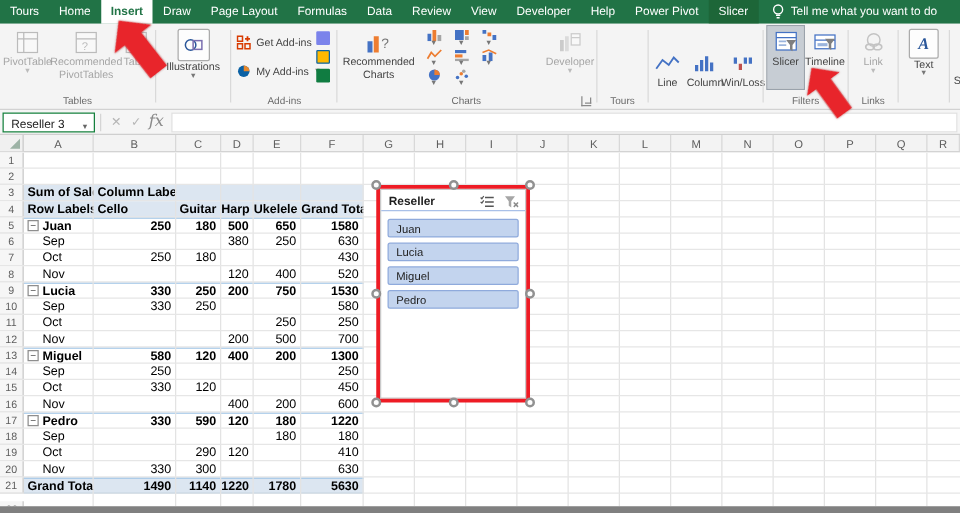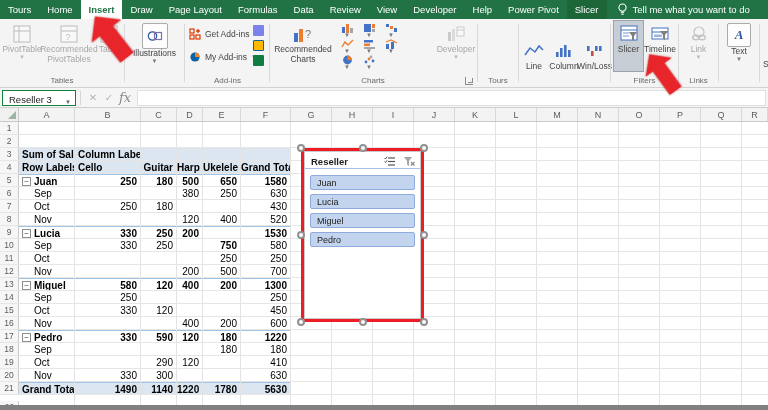--- a/index.html
+++ b/index.html
@@ -469,21 +469,21 @@
           <div class="pcell pl indent" style="left: 0px; width: 56px;">Nov</div>
           <div class="pcell pr" style="left: 158px; width: 26px;">120</div>
           <div class="pcell pr" style="left: 184px; width: 38px;">400</div>
           <div class="pcell pr" style="left: 222px; width: 50px;">520</div>
         </div>
         <div class="prow topline" style="top: 78px;">
           <div class="pcell pl pb" style="left: 0px; width: 56px;"><span class="collapse">−</span>Lucia</div>
           <div class="pcell pr pb" style="left: 56px; width: 66px;">330</div>
           <div class="pcell pr pb" style="left: 122px; width: 36px;">250</div>
           <div class="pcell pr pb" style="left: 158px; width: 26px;">200</div>
-          <div class="pcell pr pb" style="left: 184px; width: 38px; margin-top: 12px;">750</div>
+          <div class="pcell pr pb" style="left: 184px; width: 38px;">750</div>
           <div class="pcell pr pb" style="left: 222px; width: 50px;">1530</div>
         </div>
         <div class="prow " style="top: 91px;">
           <div class="pcell pl indent" style="left: 0px; width: 56px;">Sep</div>
           <div class="pcell pr" style="left: 56px; width: 66px;">330</div>
           <div class="pcell pr" style="left: 122px; width: 36px;">250</div>
           <div class="pcell pr" style="left: 222px; width: 50px;">580</div>
         </div>
         <div class="prow " style="top: 104px;">
           <div class="pcell pl indent" style="left: 0px; width: 56px;">Oct</div>

